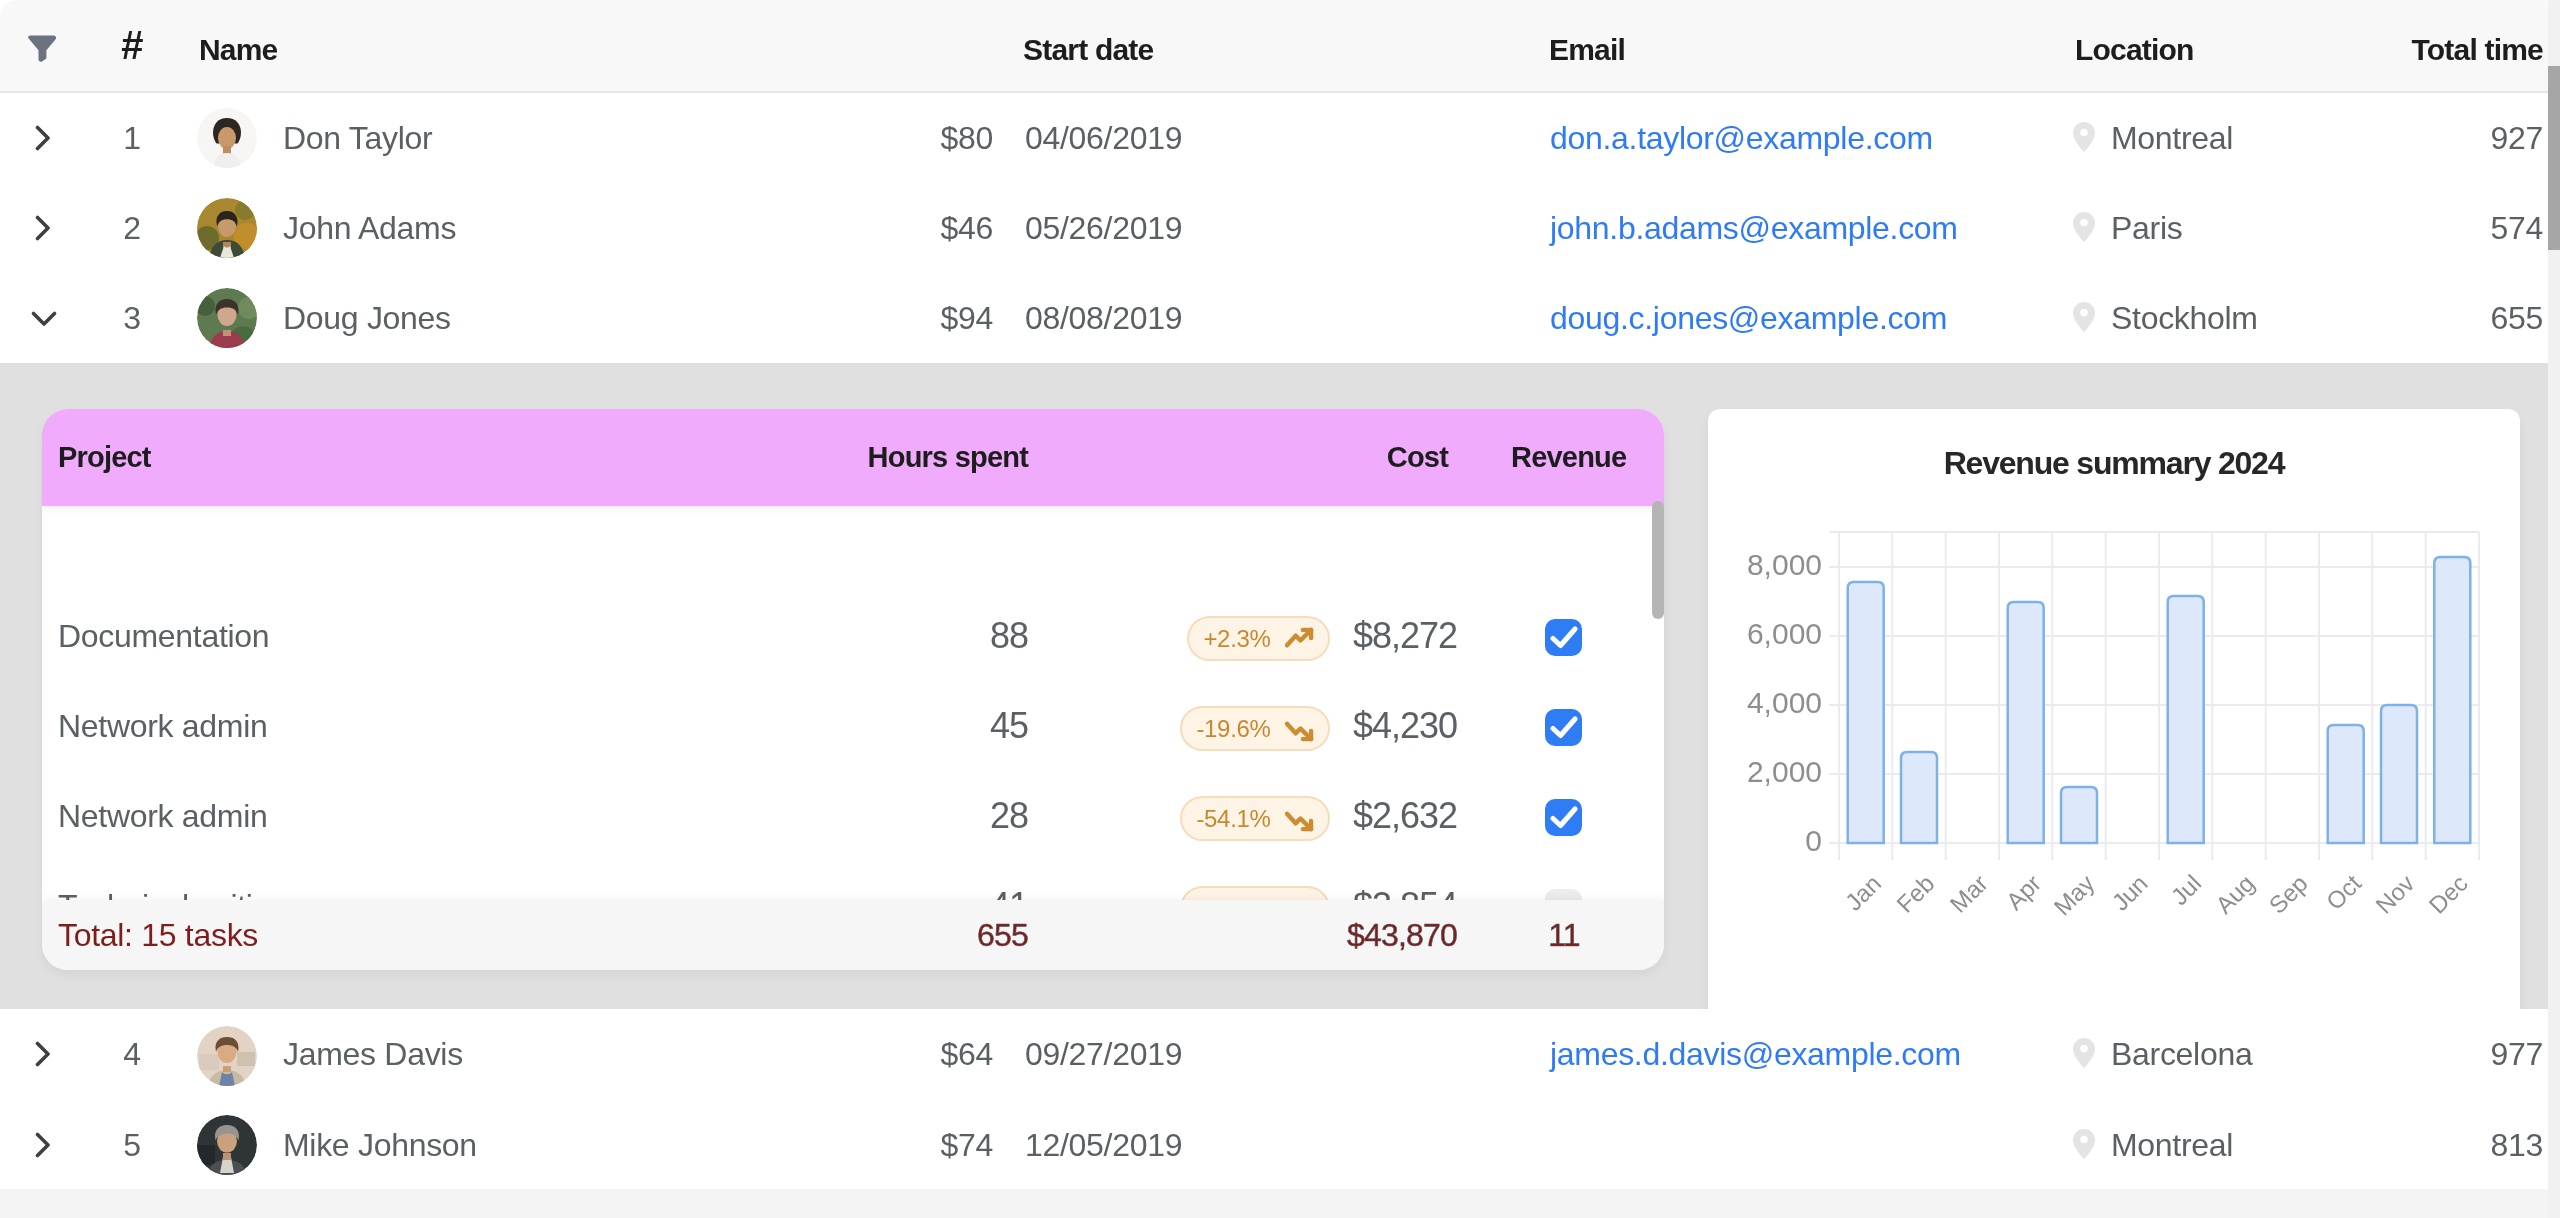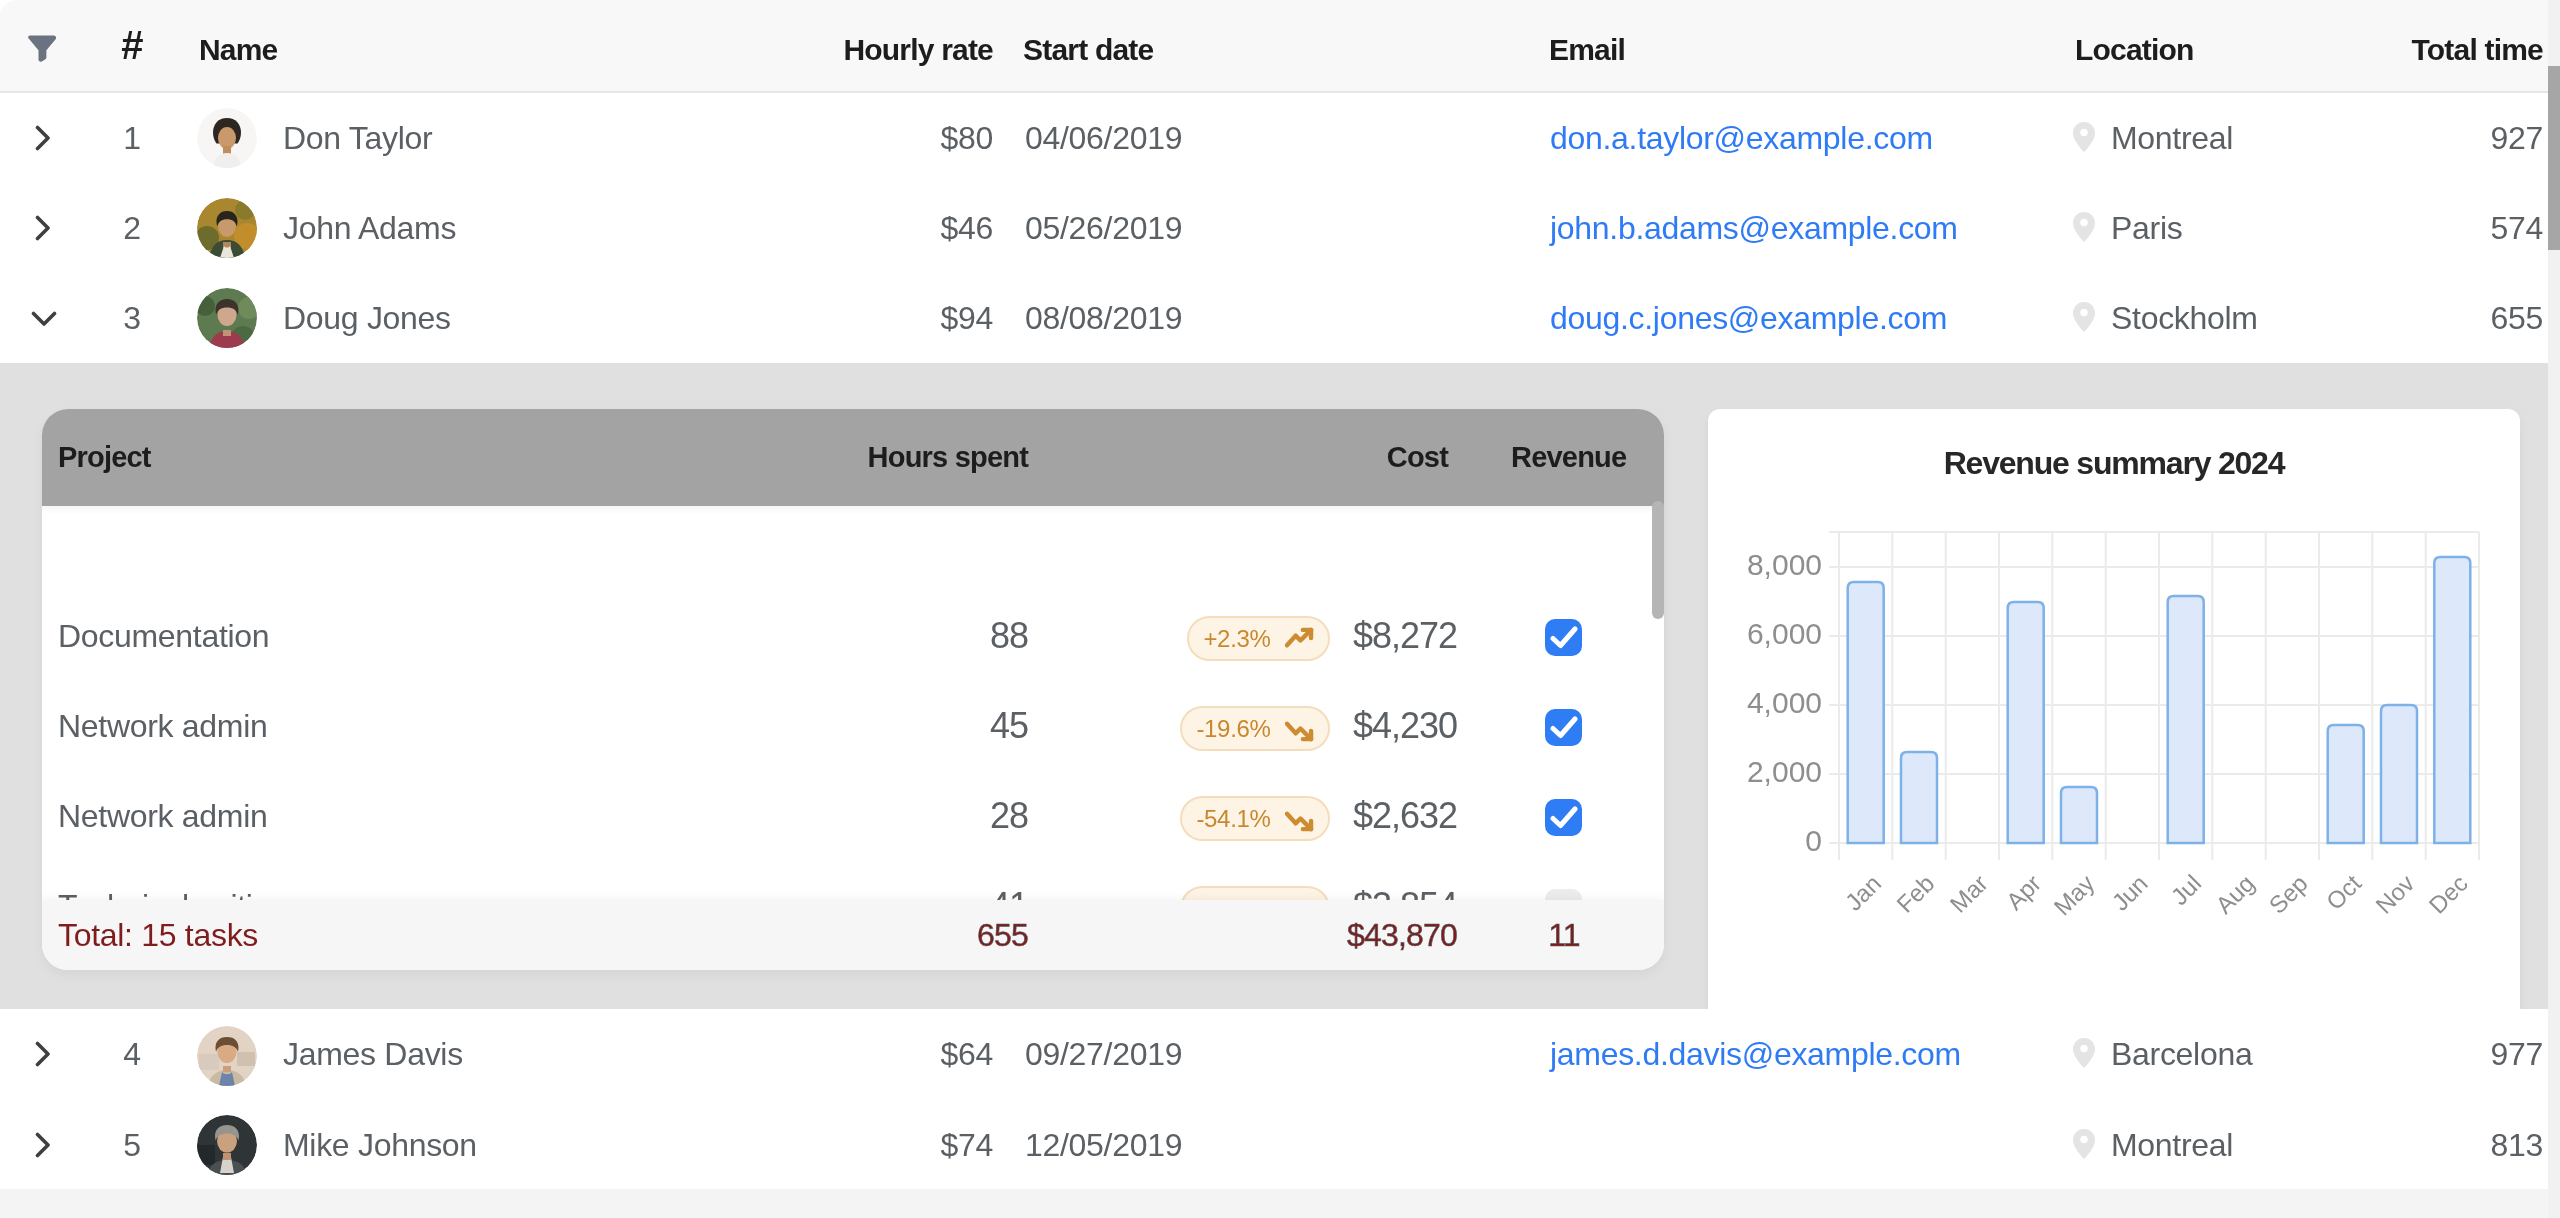--- a/index.html
+++ b/index.html
@@ -25,21 +25,21 @@
 .avatar { position:absolute; left:197px; top:15px; width:60px; height:60px;
   border-radius:50%; overflow:hidden; }
 
 
 #detail { position:absolute; left:0; top:363px; width:2560px; height:647px;
   background:#e0e0e0; }
 #dcard { position:absolute; left:42px; top:46px; width:1622px; height:561px;
   background:#fff; border-radius:26px; box-shadow:0 5px 12px rgba(0,0,0,0.05);
   overflow:hidden; }
 #dhead { position:absolute; left:0; top:0; width:1622px; height:97px;
-  background:#a3a3a3; box-shadow:0 3px 7px rgba(0,0,0,0.05); z-index:3;text-align:center; }
+  background:#f0abfc; box-shadow:0 3px 7px rgba(0,0,0,0.05); z-index:3;text-align:center; }
 .dhcell { position:absolute; top:0; height:97px; line-height:97px; font-size:29px;
   font-weight:bold; color:#1d1d1d; letter-spacing:-0.8px; white-space:nowrap; }
 .drow { position:absolute; left:0; width:1622px; height:90px; }
 .dcell { position:absolute; top:0; height:90px; line-height:90px; font-size:32px;
   color:#5b6065; white-space:nowrap; letter-spacing:-0.3px; }
 .dnum { font-size:36px; letter-spacing:-1px; }
 .pill { position:absolute; right:334px; top:25px; height:45px; line-height:41px;
   border:2px solid #f5ddbb; background:#fdf4e6; border-radius:23px;
   color:#c9882f; font-size:24px; padding:0 14px 0 14px; letter-spacing:-0.3px; }
 .pill svg { vertical-align:-5px; margin-left:8px; }
@@ -69,21 +69,20 @@
 </head>
 <body>
 <div id="page">
 
 <div id="ghead">
   <svg class="abs" style="left:27px;top:34px" width="30" height="28" viewBox="0 0 30 28">
     <path d="M3.2 1.5h23.6c1.9 0 3 2.2 1.8 3.7l-9.2 11v7.2c0 0.8-0.4 1.5-1.1 1.9l-3.4 2.1c-1.5 0.9-3.4-0.2-3.4-1.9v-9.3l-9.2-11C0.2 3.7 1.3 1.5 3.2 1.5z" fill="#6b7280"></path>
   </svg>
   <div class="hcell" style="left:112px;width:40px;text-align:center;font-size:40px;top:0">#</div>
   <div class="hcell" style="left:199px">Name</div>
-  <div class="hcell" style="right:1567px">Hourly rate</div>
   <div class="hcell" style="left:1023px">Start date</div>
   <div class="hcell" style="left:1549px">Email</div>
   <div class="hcell" style="left:2075px">Location</div>
   <div class="hcell" style="right:17px">Total time</div>
 </div>
 
 <div class="grow" style="top:93px">
   <svg class="chev" width="16" height="26" viewBox="0 0 16 26">
         <path d="M2.5 2.5 L13 13 L2.5 23.5" fill="none" stroke="#3f3f3f" stroke-width="3.6" stroke-linecap="round" stroke-linejoin="round"></path>
       </svg>

